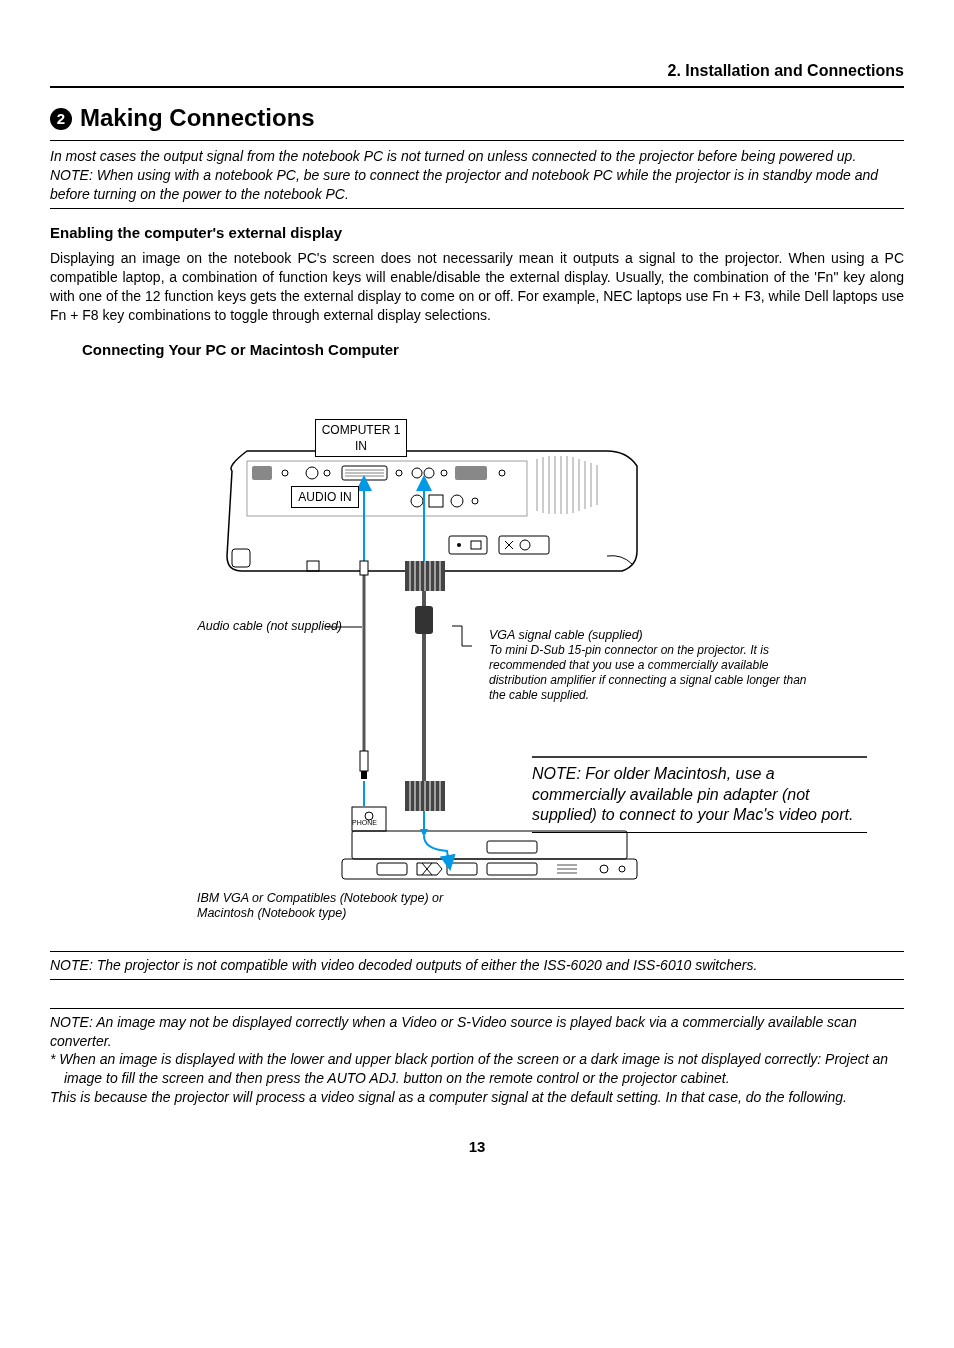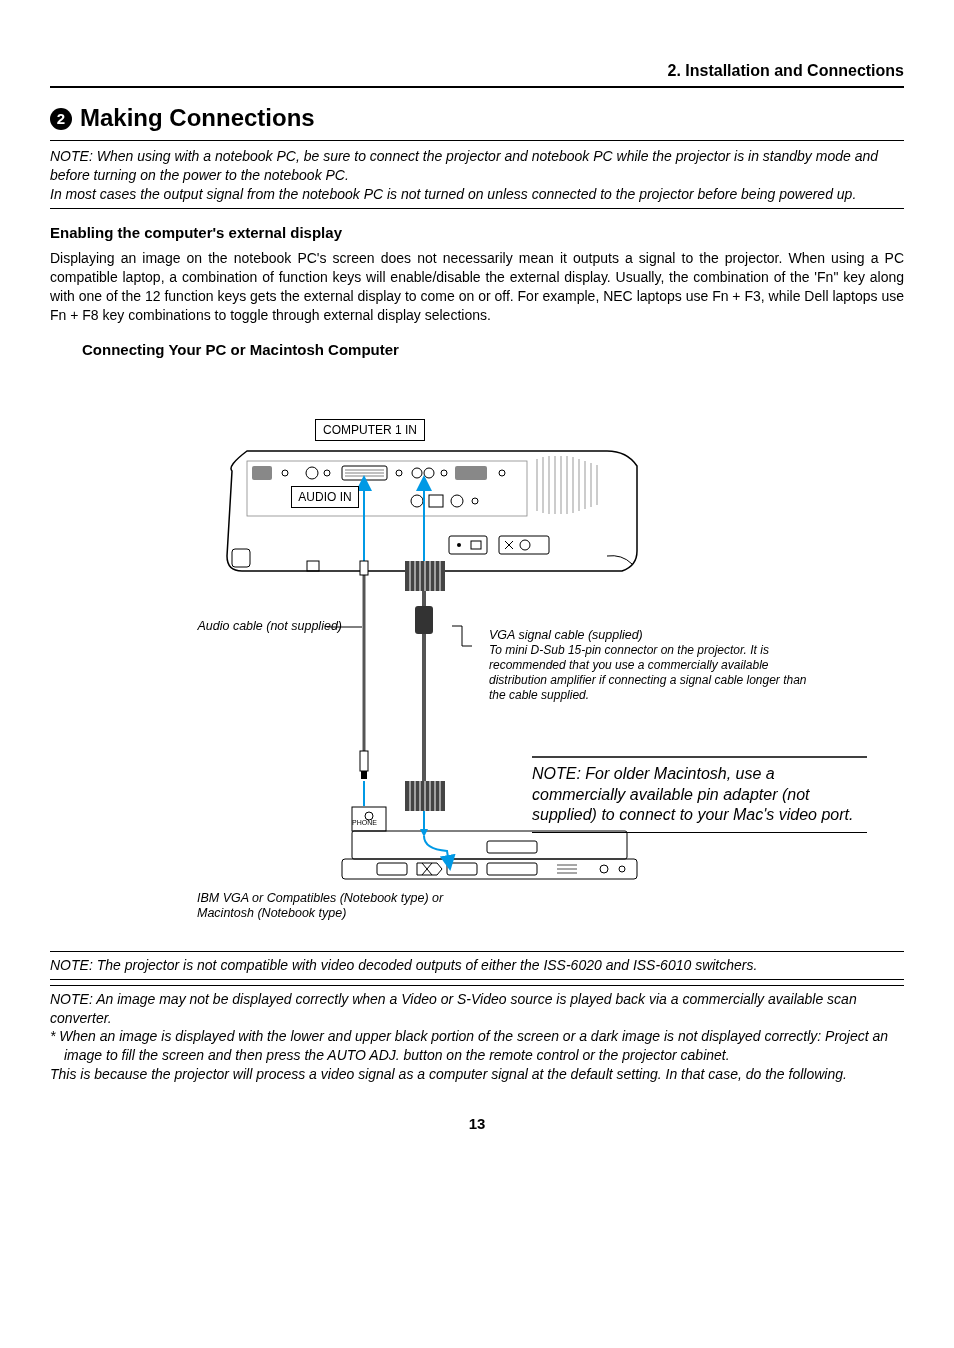--- a/index.html
+++ b/index.html
@@ -91,21 +91,21 @@
     border-bottom: 1px solid #000;
     font-style: italic;
     font-size: 16px;
     padding: 6px 0;
     line-height: 1.3;
   }
   .note-bottom {
     border-top: 1px solid #000;
     font-style: italic;
     padding-top: 4px;
-    margin-top: 5px;
+    margin-top: 28px;
     font-size: 14px;
   }
   .note-middle {
     border-top: 1px solid #000;
     border-bottom: 1px solid #000;
     font-style: italic;
     padding: 4px 0;
     margin-top: 8px;
     font-size: 14px;
   }
@@ -119,22 +119,22 @@
 </head>
 <body>
 
 <div class="chapter-title">2. Installation and Connections</div>
 
 <h1 class="section">
   <span class="bullet-icon">2</span><span>Making Connections</span>
 </h1>
 
 <div class="note-block">
+  <div>In most cases the output signal from the notebook PC is not turned on unless connected to the projector before being powered up.</div>
   <div>NOTE: When using with a notebook PC, be sure to connect the projector and notebook PC while the projector is in standby mode and before turning on the power to the notebook PC.</div>
-  <div>In most cases the output signal from the notebook PC is not turned on unless connected to the projector before being powered up.</div>
 </div>
 
 <h2 class="sub">Enabling the computer's external display</h2>
 <p class="body">Displaying an image on the notebook PC's screen does not necessarily mean it outputs a signal to the projector. When using a PC compatible laptop, a combination of function keys will enable/disable the external display. Usually, the combination of the 'Fn" key along with one of the 12 function keys gets the external display to come on or off. For example, NEC laptops use Fn + F3, while Dell laptops use Fn + F8 key combinations to toggle through external display selections.</p>
 
 <h2 class="sub" style="margin-top:16px;margin-left:32px;">Connecting Your PC or Macintosh Computer</h2>
 
 <div class="diagram-wrap">
   <svg viewBox="0 0 720 530">
     <defs>
@@ -248,21 +248,21 @@
 
     <line x1="247" y1="370" x2="247" y2="395" stroke="#0099e5" stroke-width="2"></line>
     <line x1="307" y1="400" x2="307" y2="420" stroke="#0099e5" stroke-width="2"></line>
     <path d="M 303 418 L 307 426 L 311 418 z" fill="#0099e5"></path>
     <path d="M 307 425 Q 307 438 330 440 L 332 452" fill="none" stroke="#0099e5" stroke-width="2" marker-end="url(#arr)"></path>
 
     <line x1="210" y1="216" x2="245" y2="216" stroke="#000" stroke-width="1"></line>
   </svg>
 
   
-  <div class="callout-box" style="left:198px; top:8px; width:110px;">COMPUTER 1 IN</div>
+  <div class="callout-box" style="left:198px; top:8px; width:92px;">COMPUTER 1 IN</div>
   <div class="callout-box" style="left:174px; top:75px; width:68px;">AUDIO IN</div>
 
   <div class="callout-text" style="left:15px; top:208px; width:210px; text-align:right;">Audio cable (not supplied)</div>
 
   <div class="callout-text" style="left:372px; top:217px; width:320px;">
     <div style="font-style:italic;">VGA signal cable (supplied)</div>
     <div style="font-style:italic; font-size:12px;">To mini D-Sub 15-pin connector on the projector. It is recommended that you use a commercially available distribution amplifier if connecting a signal cable longer than the cable supplied.</div>
   </div>
 
   <div class="note-inline" style="position:absolute; left:415px; top:345px; width:335px;">NOTE: For older Macintosh, use a commercially available pin adapter (not supplied) to connect to your Mac's video port.</div>

